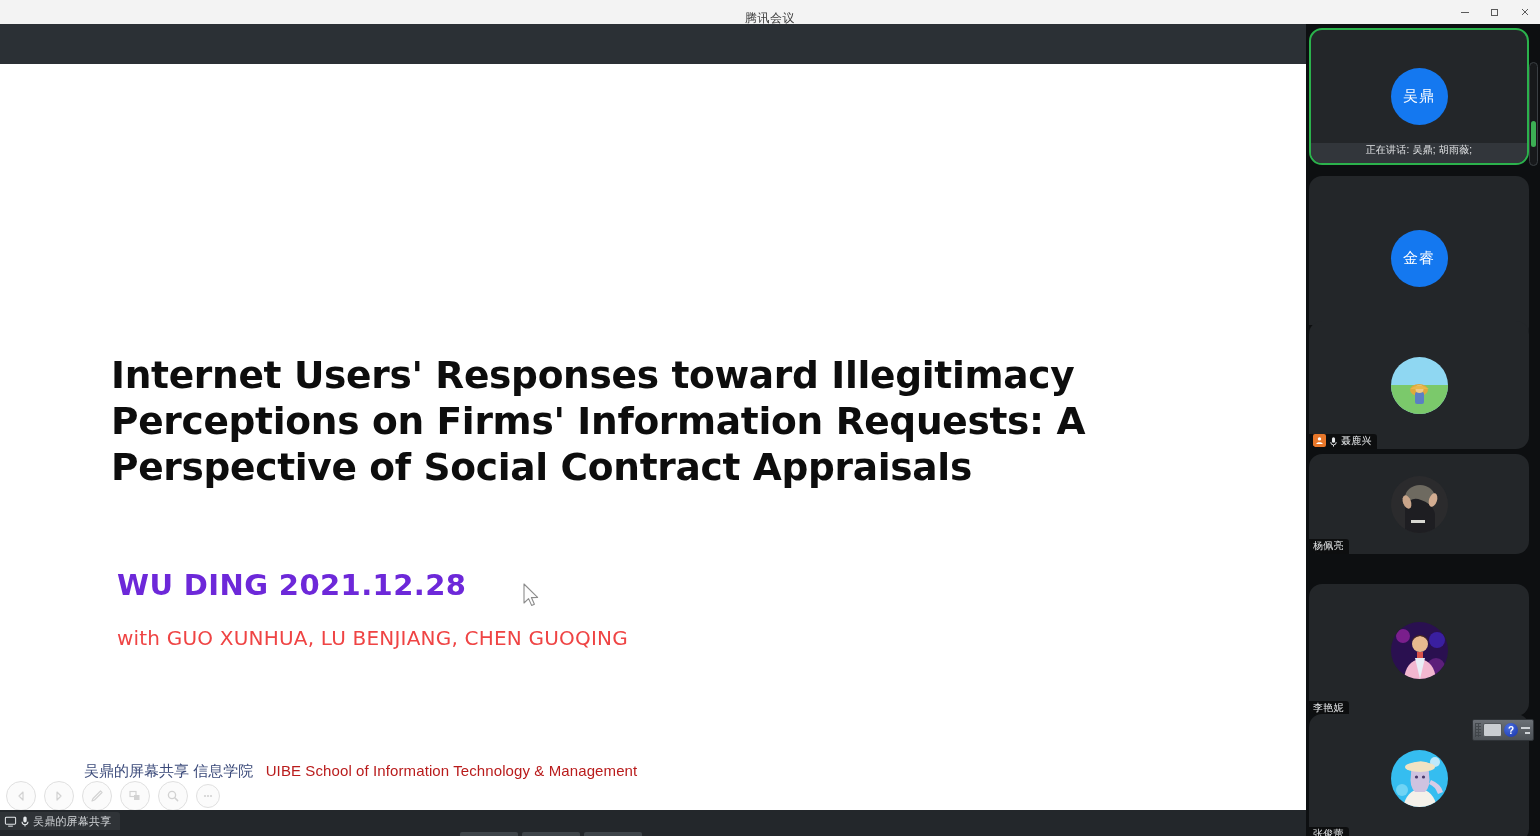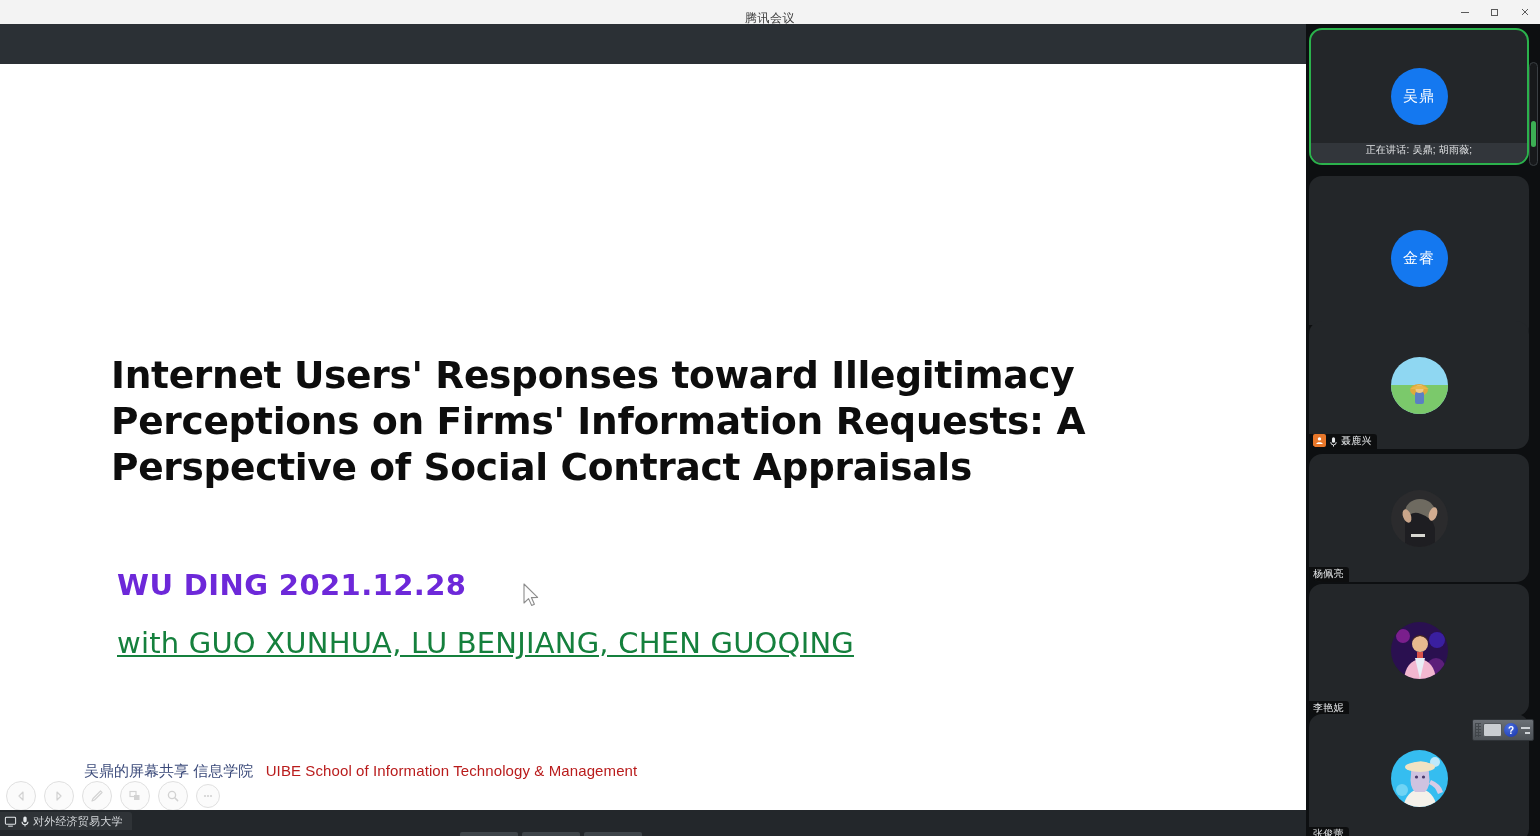--- a/index.html
+++ b/index.html
@@ -93,24 +93,23 @@
     font-weight: 700;
     font-size: 29px;
     letter-spacing: .4px;
     color: #6d28d9;
   }
   .slide-coauthors {
     position: absolute;
     left: 117px; top: 562px;
     font-family: "DejaVu Sans", sans-serif;
     font-weight: 400;
-    font-size: 29px;
+    font-size: 20px;
     letter-spacing: .2px;
-    color: #15803d;
-    text-decoration: underline;
+    color: #ef4444;
   }
   .slide-footer {
     position: absolute;
     left: 84px; top: 698px;
     font-size: 15px;
     color: #3b4a7a;
     white-space: nowrap;
   }
   .slide-footer .en {
     color: #b91c1c;
@@ -456,21 +455,21 @@
         <line x1="4.5" y1="12" x2="9.5" y2="12" stroke="#e4e7ea" stroke-width="1.1"></line>
       </svg>
     </span>
     <span>
       <svg width="10" height="13" viewBox="0 0 10 14">
         <rect x="3.2" y="1.5" width="3.6" height="6.5" rx="1.8" fill="#e4e7ea"></rect>
         <path d="M1.8,7.2 a3.2,3.2 0 0 0 6.4,0" fill="none" stroke="#e4e7ea" stroke-width="1.1"></path>
         <line x1="5" y1="10.5" x2="5" y2="12.4" stroke="#e4e7ea" stroke-width="1.1"></line>
       </svg>
     </span>
-    <span class="share-status-text">对外经济贸易大学</span>
+    <span class="share-status-text">吴鼎的屏幕共享</span>
   </div>
 
   <div class="rail">
 
     <div class="tile speaking" style="top:4px;height:133px;">
       <div class="tile-inner">
         <div class="avatar-circle">吴鼎</div>
       </div>
       <div class="speaking-bar">
         <span class="speaking-text">正在讲话: 吴鼎; 胡雨薇;</span>
@@ -522,21 +521,21 @@
           <svg width="9" height="12" viewBox="0 0 10 14">
             <rect x="3.2" y="1.5" width="3.6" height="6.5" rx="1.8" fill="#e8eaec"></rect>
             <path d="M1.8,7.2 a3.2,3.2 0 0 0 6.4,0" fill="none" stroke="#e8eaec" stroke-width="1.1"></path>
             <line x1="5" y1="10.5" x2="5" y2="12.4" stroke="#e8eaec" stroke-width="1.1"></line>
           </svg>
         </span>
         <span class="name-chip-text">聂鹿兴</span>
       </div>
     </div>
 
-    <div class="tile" style="top:430px;height:128px;">
+    <div class="tile" style="top:430px;height:100px;">
       <div class="tile-inner">
         <div class="avatar-photo">
           <svg width="57" height="57" viewBox="0 0 57 57">
             <rect width="57" height="57" fill="#2b2b2d"></rect>
             <ellipse cx="29" cy="22" rx="15" ry="13" fill="#6e6a60"></ellipse>
             <path d="M14,30 q6,-10 16,-6 q12,4 14,14 l0,19 l-30,0 z" fill="#1e1e22"></path>
             <ellipse cx="16" cy="26" rx="4" ry="7" fill="#c9a58a" transform="rotate(-20 16 26)"></ellipse>
             <ellipse cx="42" cy="24" rx="4" ry="7" fill="#d3ad91" transform="rotate(18 42 24)"></ellipse>
             <rect x="20" y="44" width="14" height="3" fill="#d8d8d2"></rect>
           </svg>

